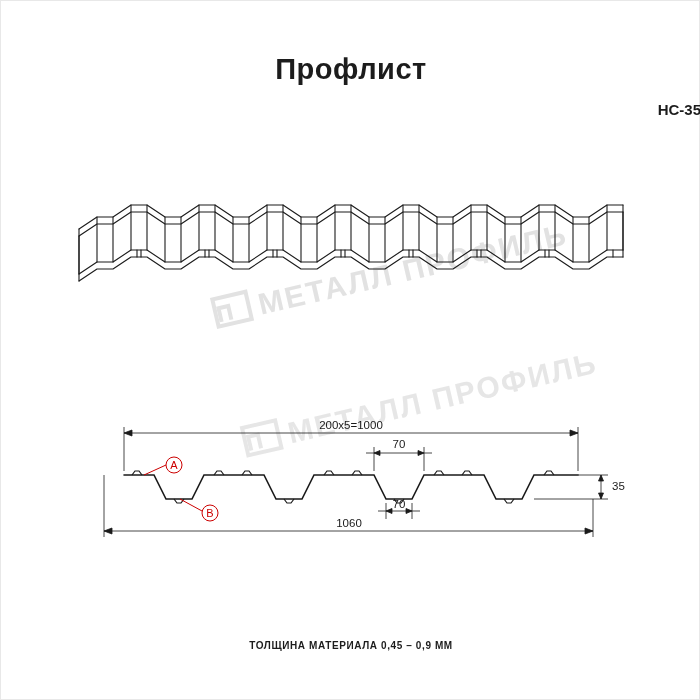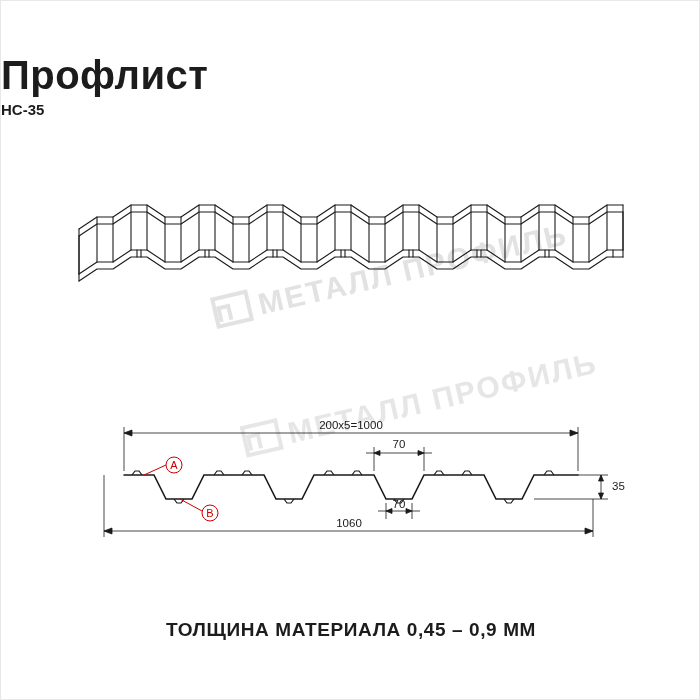--- a/index.html
+++ b/index.html
@@ -20,42 +20,43 @@
     width: 700px;
     height: 700px;
     box-sizing: border-box;
     border: 1px solid #e8e8e8;
   }
   .title {
     position: absolute;
     top: 52px;
     left: 0;
     width: 700px;
-    font-size: 40px;
+    text-align: center;
+    font-size: 29px;
     font-weight: bold;
     letter-spacing: 0.5px;
     color: #1c1c1c;
   }
   .subtitle {
     position: absolute;
     top: 100px;
     left: 0;
     width: 700px;
-    text-align: left;
+    text-align: right;
     font-size: 15px;
     font-weight: bold;
     color: #1c1c1c;
   }
   .footer-note {
     position: absolute;
-    top: 618px;
+    top: 639px;
     left: 0;
     width: 700px;
     text-align: center;
-    font-size: 19px;
+    font-size: 10px;
     font-weight: bold;
     letter-spacing: 0.6px;
     color: #1c1c1c;
   }
   .iso-wrap {
     position: absolute;
     top: 180px;
     left: 60px;
     width: 580px;
     height: 150px;

